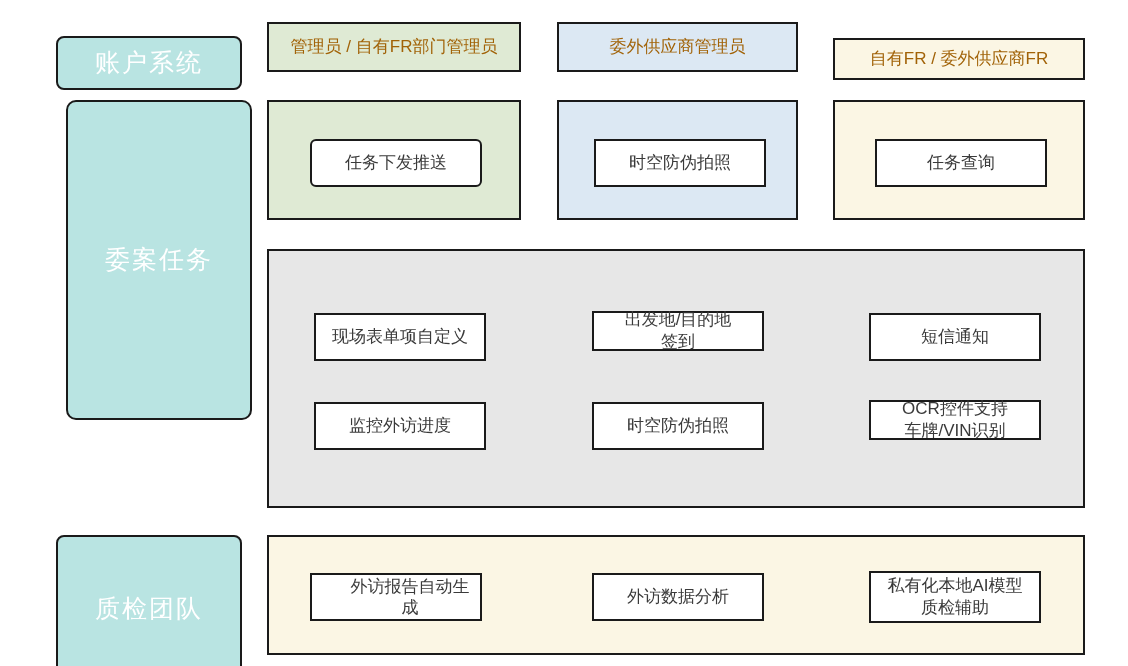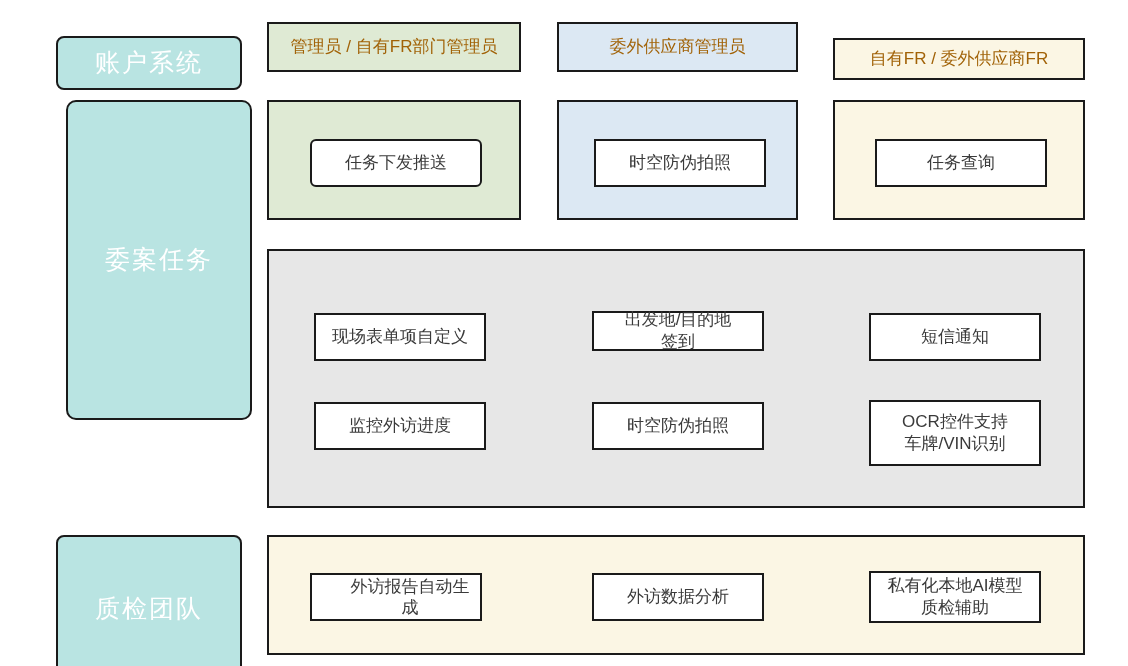--- a/index.html
+++ b/index.html
@@ -137,21 +137,21 @@
     </div>
 
     <div class="blk feat" style="left:45px; top:151px; width:172px; height:48px;">
       <span class="lbl">监控外访进度</span>
     </div>
 
     <div class="blk feat" style="left:323px; top:151px; width:172px; height:48px;text-align:right;">
       <span class="lbl">时空防伪拍照</span>
     </div>
 
-    <div class="blk feat two-line" style="left:600px; top:149px; width:172px; height:66px;">
+    <div class="blk feat two-line" style="left:600px; top:149px; width:172px; height:40px;">
       <span class="lbl">OCR控件支持
 车牌/VIN识别</span>
     </div>
   </div>
 
   <div class="blk lane small" style="left:56px; top:535px; width:186px; height:148px;">
     <span class="lbl">质检团队</span>
   </div>
 
   <div class="panel panel-cream" style="left:267px; top:535px; width:818px; height:120px;">

